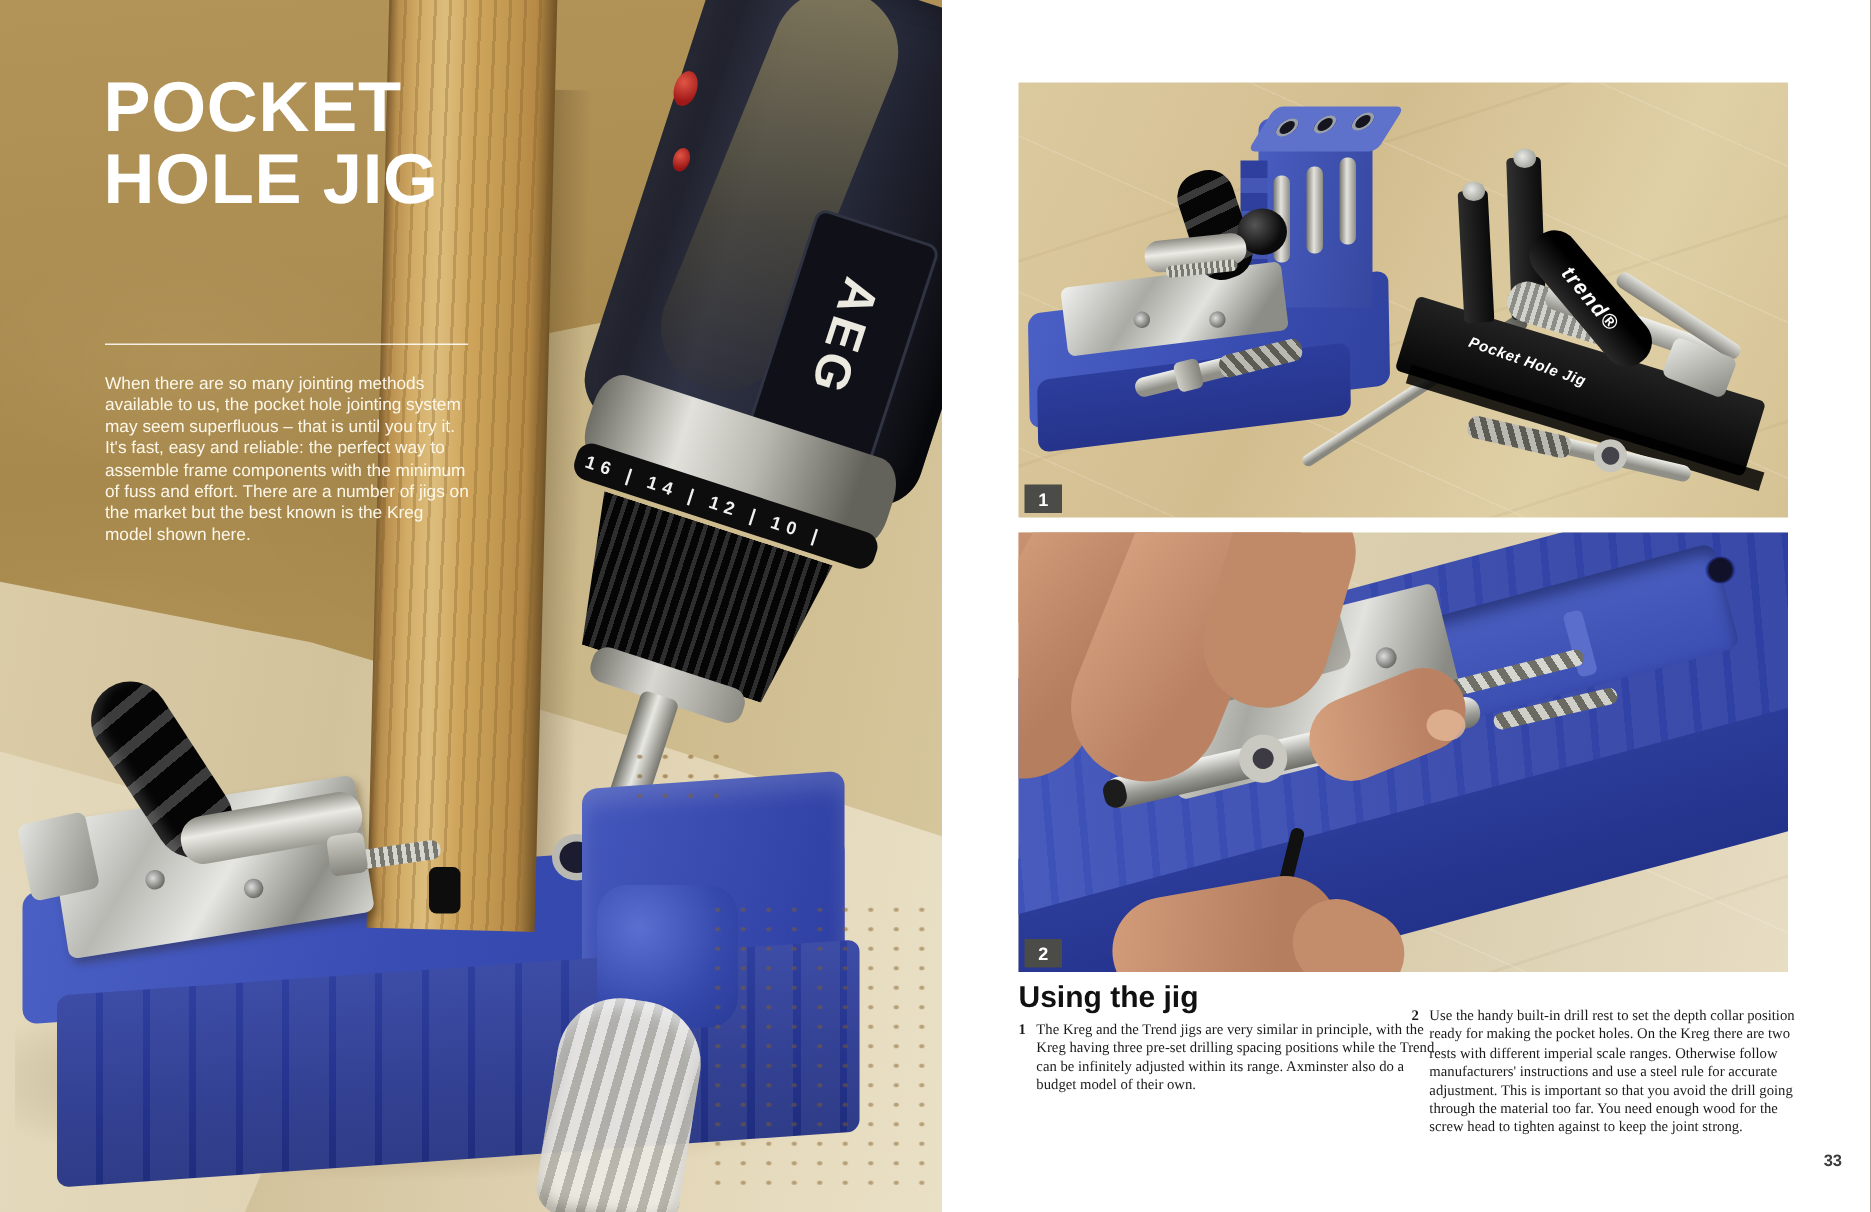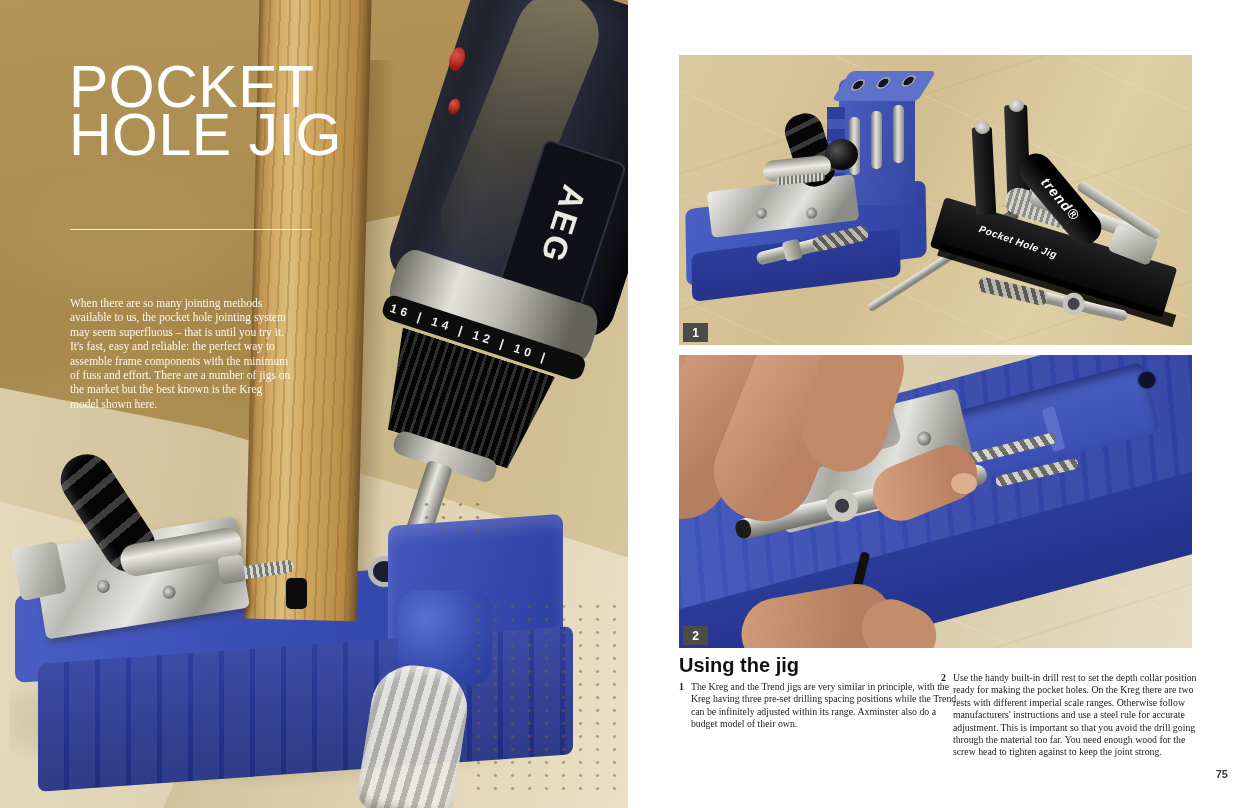--- a/index.html
+++ b/index.html
@@ -81,26 +81,26 @@
   .jl-ribs{inset:0;border-radius:8px;background:repeating-linear-gradient(90deg,rgba(255,255,255,.07) 0 26px,transparent 26px 31px);}
   .jl-elbow{left:398px;top:590px;width:94px;height:95px;border-radius:20px;
      background:radial-gradient(circle at 30% 30%,#5a6fd0,#3549ac 60%,#2a3b97);}
   .jl-hose{left:366px;top:666px;width:96px;height:150px;transform:rotate(9deg);
      border-radius:42px 42px 20px 20px;opacity:.95;
      background:repeating-linear-gradient(97deg,#eceae3 0 7px,#b6b5ac 7px 13px);
      box-shadow:inset 0 6px 10px rgba(255,255,255,.6),inset 0 -6px 10px rgba(60,60,50,.4);}
   .shavings{background-image:radial-gradient(rgba(130,95,40,.65) 1.3px,transparent 2.2px);
      background-size:17px 13px;opacity:.75;}
   
-  .title{left:69px;top:63px;font-weight:400;font-size:59px;line-height:48px;color:#fff;
+  .title{left:69px;top:47px;font-weight:700;font-size:47px;line-height:48px;color:#fff;
      letter-spacing:.5px;white-space:pre;}
   .standfirst{left:70px;top:168px;font-weight:bold;font-size:17px;line-height:30px;color:#fff;white-space:pre;}
   .rule{left:70px;top:229px;width:242px;height:1px;background:rgba(255,255,255,.85);}
-  .intro{left:70px;top:249px;font-family:Liberation Serif, serif;font-size:11.5px;line-height:14.4px;
-     color:#fcf7e9;white-space:pre;margin-top:47px;}
+  .intro{left:70px;top:249px;font-family:Liberation Sans, sans-serif;font-size:11.5px;line-height:14.4px;
+     color:#fcf7e9;white-space:pre;}
   
   .photo{overflow:hidden;}
   .photo1{left:679px;top:55px;width:513px;height:290px;
      background:linear-gradient(115deg,#dcca9f,#d2bd8f 40%,#e0d0a6 72%,#d5c294);}
   .photo2{left:679px;top:355px;width:513px;height:293px;
      background:linear-gradient(105deg,#e4d9bd,#d9ccac 50%,#e7ddc3);}
   .scratches{inset:0;opacity:.5;background:
      repeating-linear-gradient(24deg,transparent 0 42px,rgba(255,255,255,.28) 42px 43px,transparent 43px 95px),
      repeating-linear-gradient(-18deg,transparent 0 60px,rgba(120,95,55,.12) 60px 62px,transparent 62px 130px);}
   .badge{left:4px;bottom:3px;width:25px;height:19px;background:#4b4b47;color:#fff;
@@ -383,15 +383,15 @@
     <span class="num">2</span>
     <span class="txt">Use the handy built-in drill rest to set the depth collar position
 ready for making the pocket holes. On the Kreg there are two
 rests with different imperial scale ranges. Otherwise follow
 manufacturers' instructions and use a steel rule for accurate
 adjustment. This is important so that you avoid the drill going
 through the material too far. You need enough wood for the
 screw head to tighten against to keep the joint strong.</span>
   </div>
 
-  <div class="abs pagenum">75</div>
+  <div class="abs pagenum">33</div>
 
 </div>
 
 </body></html>

